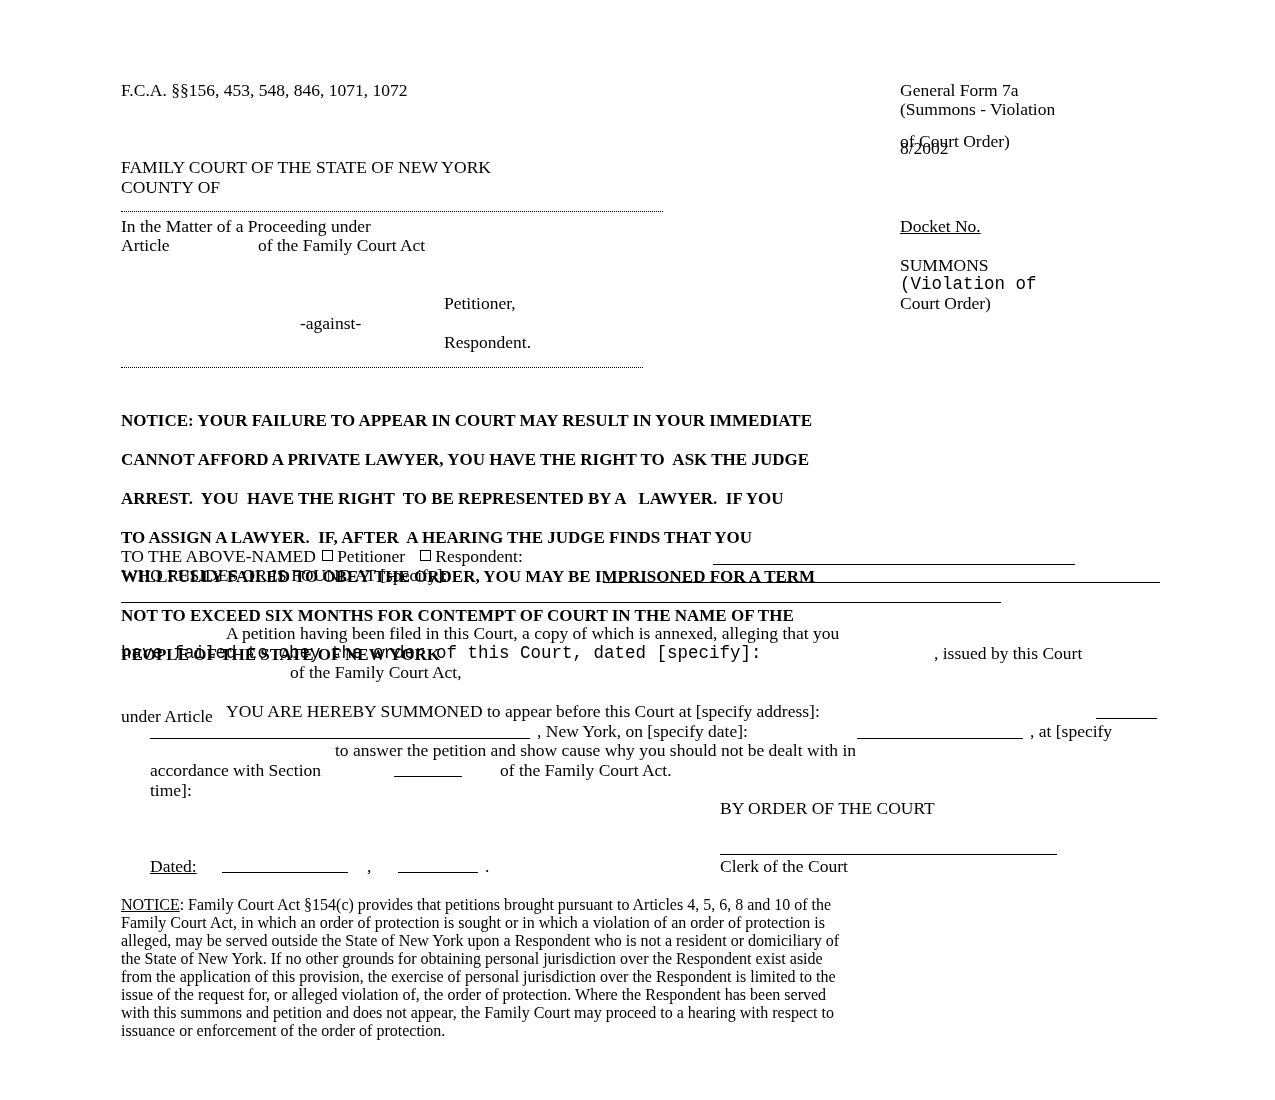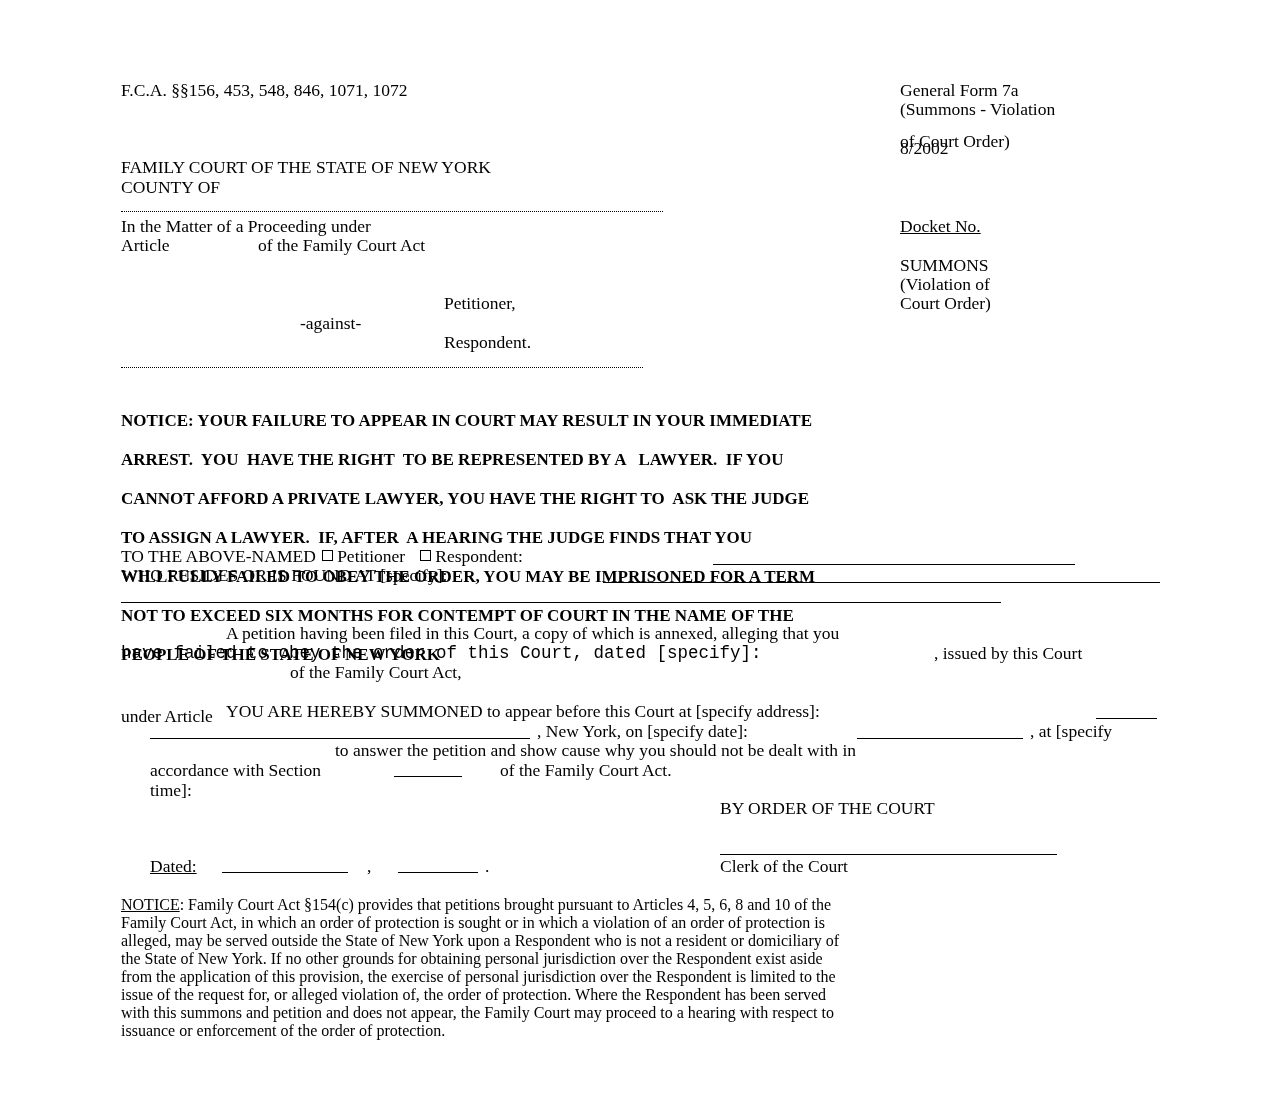--- a/index.html
+++ b/index.html
@@ -76,28 +76,28 @@
 <div class="abs" style="left:121px; top:236px;">Article</div>
 <div class="abs" style="left:258px; top:236px;">of the Family Court Act</div>
 <div class="abs" style="left:444px; top:294px;">Petitioner,</div>
 <div class="abs" style="left:300px; top:314px;">-against-</div>
 <div class="abs" style="left:444px; top:333px;">Respondent.</div>
 <div class="dotline" style="left:121px; top:367px; width:522px;"></div>
 
 <div class="abs" style="left:900px; top:217px;text-decoration:underline;">Docket No.</div>
 <div>
   <div class="abs" style="left:900px; top:256px;">SUMMONS</div>
-  <div class="abs" style="left:900px; top:275px;">(Violation of</div>
+  <div class="abs" style="left:900px; top:275px;font-family:Liberation Mono, monospace;">(Violation of</div>
   <div class="abs" style="left:900px; top:294px;">Court Order)</div>
 </div>
 
 <div class="notice-bold">
   <div>NOTICE: YOUR FAILURE TO APPEAR IN COURT MAY RESULT IN YOUR IMMEDIATE</div>
+  <div style="white-space:pre;">CANNOT AFFORD A PRIVATE LAWYER, YOU HAVE THE RIGHT TO  ASK THE JUDGE</div>
   <div style="white-space:pre;">ARREST.  YOU  HAVE THE RIGHT  TO BE REPRESENTED BY A   LAWYER.  IF YOU</div>
-  <div style="white-space:pre;">CANNOT AFFORD A PRIVATE LAWYER, YOU HAVE THE RIGHT TO  ASK THE JUDGE</div>
   <div style="white-space:pre;">TO ASSIGN A LAWYER.  IF, AFTER  A HEARING THE JUDGE FINDS THAT YOU</div>
   <div>WILLFULLY FAILED TO OBEY THE ORDER, YOU MAY BE IMPRISONED FOR A TERM</div>
   <div>NOT TO EXCEED SIX MONTHS FOR CONTEMPT OF COURT IN THE NAME OF THE</div>
   <div>PEOPLE OF THE STATE OF NEW YORK</div>
 </div>
 
 <div class="abs" style="left:121px; top:547px;">
   <span>TO THE ABOVE-NAMED</span>
   <span class="checkbox"></span><span>Petitioner</span>
   &nbsp;&nbsp;<span class="checkbox"></span><span>Respondent:</span>

